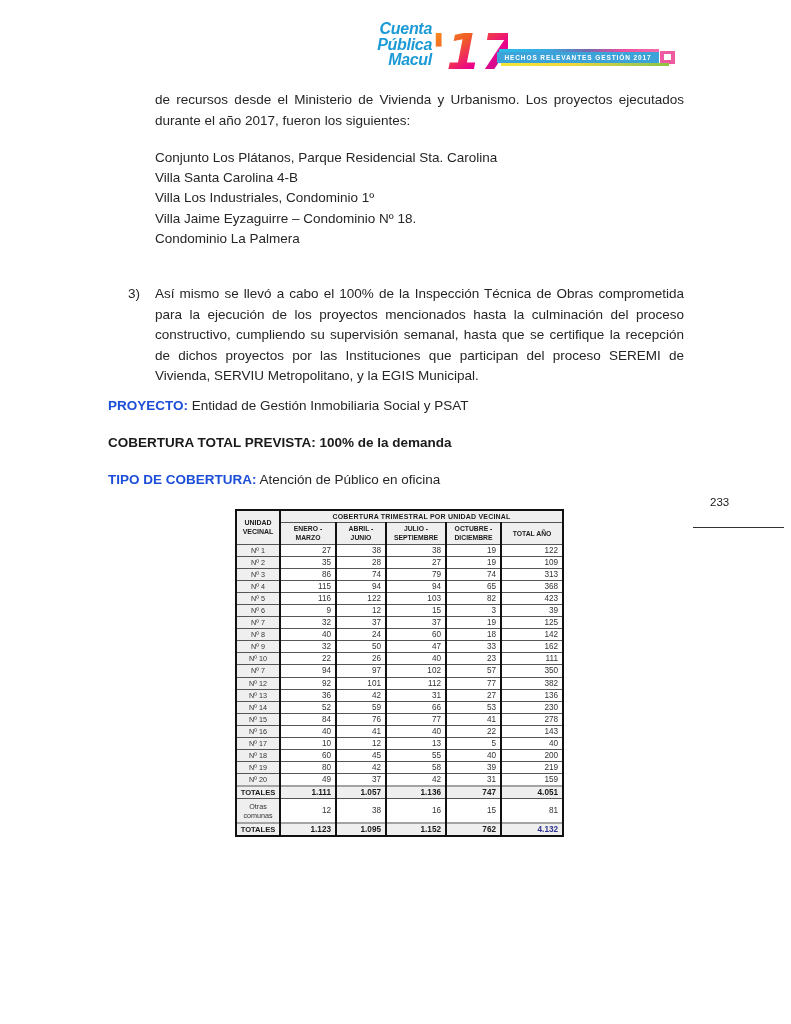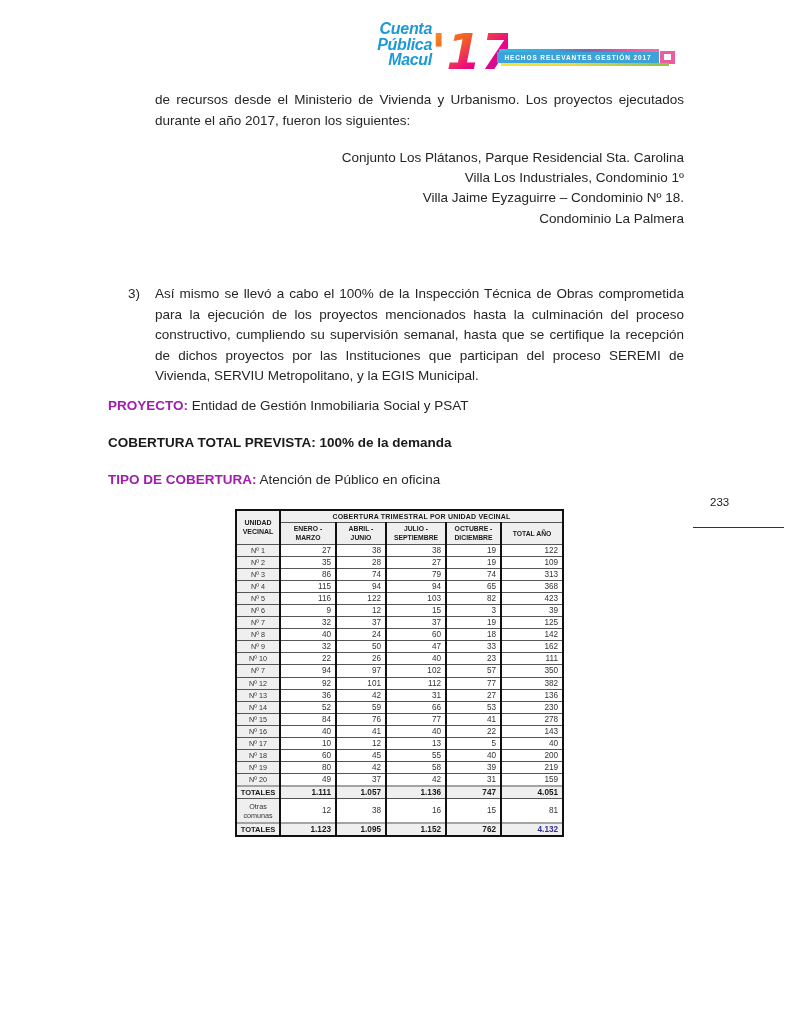--- a/index.html
+++ b/index.html
@@ -49,30 +49,30 @@
     background: linear-gradient(90deg, #f5e636 0%, #f2d83c 40%, #a9c94d 80%, #8dc63f 100%);
   }
 
   
   .para-intro {
     position: absolute; left: 155px; top: 90px; width: 529px;
     font-size: 13.5px; line-height: 20.5px; text-align: justify;
   }
   .project-list {
     position: absolute; left: 155px; top: 148px; width: 529px;
-    font-size: 13.5px; line-height: 20.2px; text-align: right;
+    font-size: 13.5px; line-height: 20.2px;
   }
   .item3 {
     position: absolute; left: 128px; top: 284px; width: 556px;
     font-size: 13.5px; line-height: 20.5px;
   }
   .item3-number { position: absolute; left: 0; top: 0; }
   .item3-text { margin-left: 27px; text-align: justify; }
   .label-line { position: absolute; left: 108px; font-size: 13.5px; }
-  .label-line b { color: #a21caf; }
+  .label-line b { color: #1d4ed8; }
   .line-proyecto { top: 398px; }
   .line-cobertura { top: 435px; font-weight: bold; color: #1a1a1a; }
   .line-tipo { top: 472px; }
 
   
   .page-num {
     position: absolute; left: 693px; top: 496px; width: 91px;
     font-size: 11.5px; color: #1a1a1a;
     padding-left: 17px; padding-bottom: 19px;
     border-bottom: 1.5px solid #333;
@@ -155,20 +155,21 @@
     <div class="banner-band" style="background: rgb(60, 163, 217);">HECHOS RELEVANTES GESTIÓN 2017</div>
     <div class="banner-end-block" style="background: rgb(238, 91, 160);"></div>
     <div class="banner-end-notch"></div>
     <div class="banner-bottom-stripe"></div>
   </div>
 
   <div class="para-intro">de recursos desde el Ministerio de Vivienda y Urbanismo. Los proyectos ejecutados durante el año 2017, fueron los siguientes:</div>
 
   <div class="project-list">
       <div>Conjunto Los Plátanos, Parque Residencial Sta. Carolina</div>
+      <div>Villa Santa Carolina 4-B</div>
       <div>Villa Los Industriales, Condominio 1º</div>
       <div>Villa Jaime Eyzaguirre – Condominio Nº 18.</div>
       <div>Condominio La Palmera</div>
     </div>
 
   <div class="item3">
     <span class="item3-number">3)</span>
     <div class="item3-text">Así mismo se llevó a cabo el 100% de la Inspección Técnica de Obras comprometida para la ejecución de los proyectos mencionados hasta la culminación del proceso constructivo, cumpliendo su supervisión semanal, hasta que se certifique la recepción de dichos proyectos por las Instituciones que participan del proceso SEREMI de Vivienda, SERVIU Metropolitano, y la EGIS Municipal.</div>
   </div>
 

